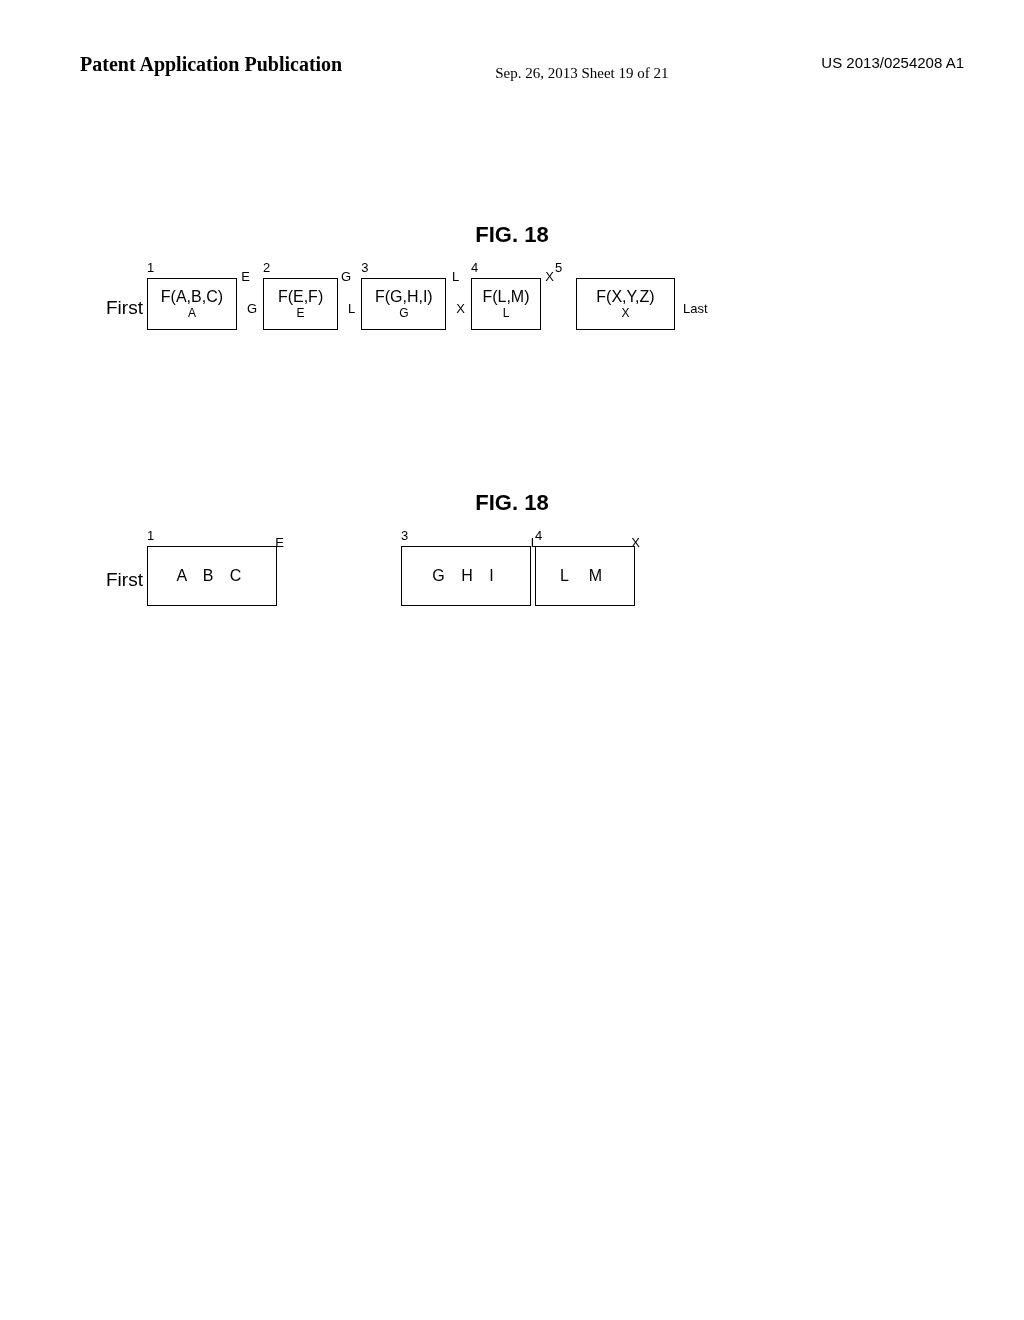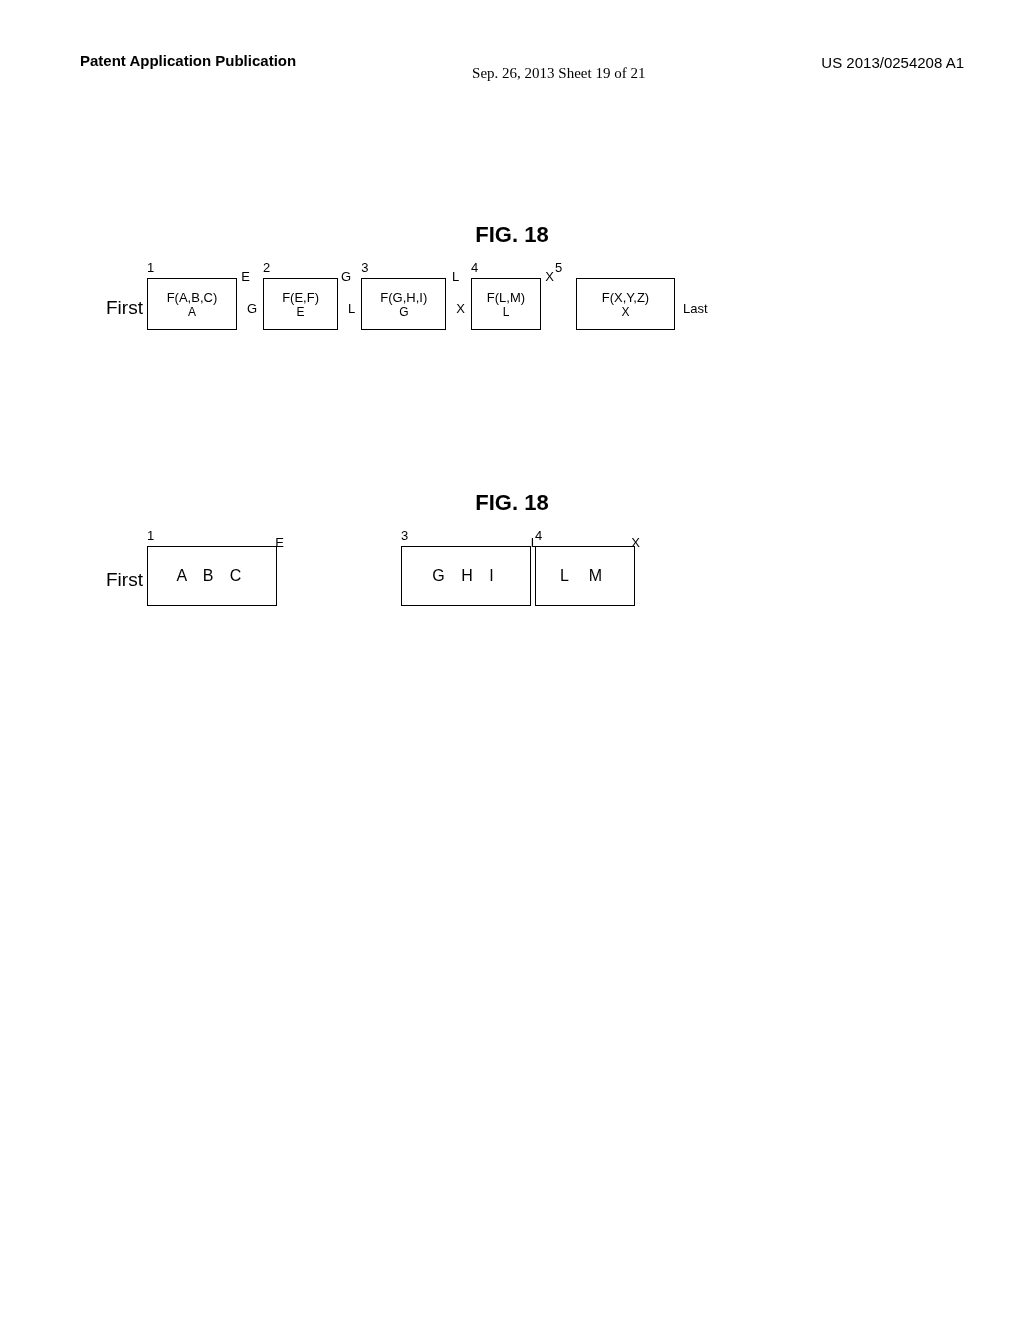--- a/index.html
+++ b/index.html
@@ -23,23 +23,23 @@
     
     .header {
       display: flex;
       justify-content: space-between;
       align-items: flex-start;
       padding: 50px 60px 20px 80px;
       border-bottom: none;
     }
 
     .header-left {
-      font-size: 15px;
+      font-size: 20px;
       font-weight: bold;
-      font-family: Liberation Sans, sans-serif;
+      font-family: Liberation Serif, serif;
       line-height: 1.4;
     }
 
     .header-center {
       font-size: 15px;
       font-family: Liberation Serif, serif;
       text-align: center;
       padding-top: 4px;
       margin-top: 11px;
     }
@@ -98,21 +98,21 @@
       border: 1.5px solid #000;
       display: flex;
       flex-direction: column;
       align-items: center;
       justify-content: center;
       position: relative;
       background: #fff;
     }
 
     .node-label-top {
-      font-size: 13px;
+      font-size: 16px;
       font-family: Arial, sans-serif;
       padding: 2px 4px 0 4px;
     }
 
     .node-label-bottom {
       font-size: 12px;
       font-family: Arial, sans-serif;
       padding: 0 4px 2px 4px;
     }
 

